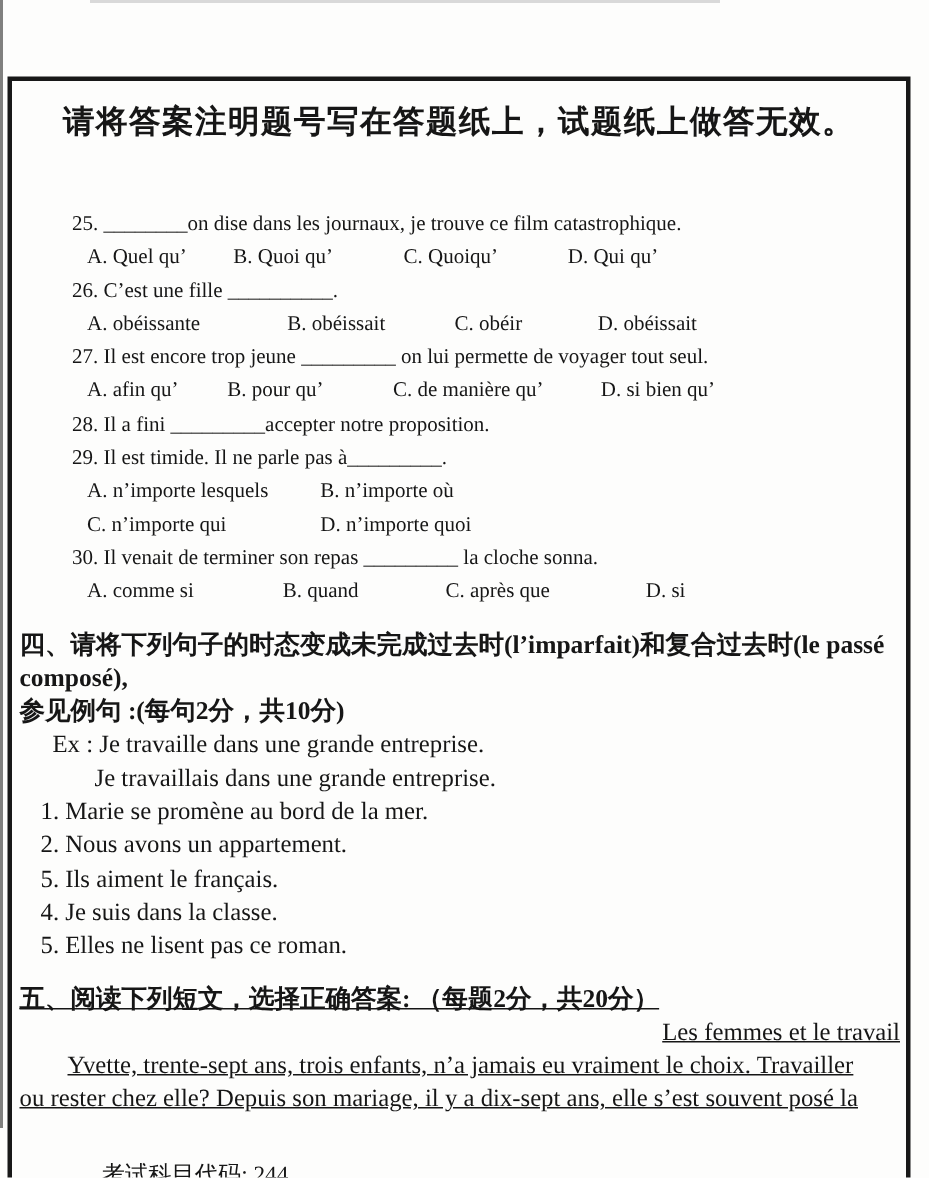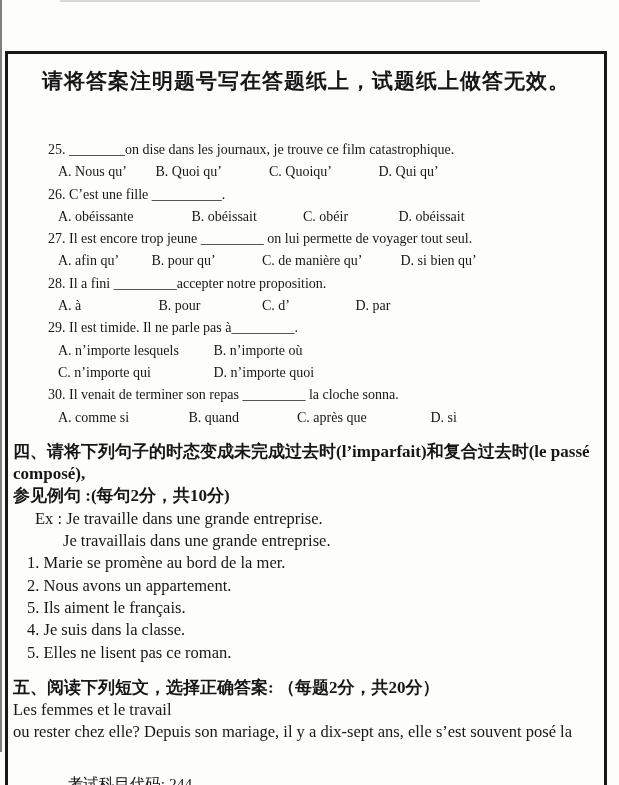--- a/index.html
+++ b/index.html
@@ -56,22 +56,23 @@
     font-weight:bold;
     font-size:17px;
   }
   .ex-first { padding-left:22px; }
   .ex-cont  { padding-left:50px; }
   .ex-item  { padding-left:14px; }
   .sec5 {
     margin:13px 4px 0 5px;
     font-size:16.5px;
     line-height:22.3px;
+    text-decoration:underline;
   }
-  .passage-title { text-align:left; }
+  .passage-title { text-align:right; }
   .passage-first { text-indent:32px; }
   .footer {
     position:absolute;
     left:0; top:754px;
     width:100%;
     font-size:15.5px;
     line-height:20px;
     white-space:pre;
   }
   .footer .code { margin-left:60px; }
@@ -84,21 +85,21 @@
 
 <div class="frame">
 
   <div class="notice">请将答案注明题号写在答题纸上，试题纸上做答无效。</div>
 
   <div class="mcq">
 
     <div class="question" id="q25">
       <div class="stem">25. ________on dise dans les journaux, je trouve ce film catastrophique.</div>
       <div class="opts">
-        <span class="opt">A. Nous qu’</span>
+        <span class="opt">A. Quel qu’</span>
         <span class="opt">B. Quoi qu’</span>
         <span class="opt">C. Quoiqu’</span>
         <span class="opt">D. Qui qu’</span>
       </div>
     </div>
 
     <div class="question" id="q26">
       <div class="stem">26. C’est une fille __________.</div>
       <div class="opts">
         <span class="opt">A. obéissante</span>
@@ -113,26 +114,20 @@
       <div class="opts">
         <span class="opt">A. afin qu’</span>
         <span class="opt">B. pour qu’</span>
         <span class="opt">C. de manière qu’</span>
         <span class="opt">D. si bien qu’</span>
       </div>
     </div>
 
     <div class="question" id="q28">
       <div class="stem">28. Il a fini _________accepter notre proposition.</div>
-      <div class="opts">
-        <span class="opt">A. à</span>
-        <span class="opt">B. pour</span>
-        <span class="opt">C. d’</span>
-        <span class="opt">D. par</span>
-      </div>
     </div>
 
     <div class="question" id="q29">
       <div class="stem">29. Il est timide. Il ne parle pas à_________.</div>
       <div class="opts">
         <span class="opt">A. n’importe lesquels</span>
         <span class="opt">B. n’importe où</span>
       </div>
       <div class="opts">
         <span class="opt">C. n’importe qui</span>
@@ -161,20 +156,21 @@
     <div class="ex-item">1. Marie se promène au bord de la mer.</div>
     <div class="ex-item">2. Nous avons un appartement.</div>
     <div class="ex-item">5. Ils aiment le français.</div>
     <div class="ex-item">4. Je suis dans la classe.</div>
     <div class="ex-item">5. Elles ne lisent pas ce roman.</div>
   </div>
 
   <div class="sec5">
     <div class="sec-head">五、阅读下列短文，选择正确答案: （每题2分，共20分）</div>
     <div class="passage-title">Les femmes et le travail</div>
+    <div class="passage-first">Yvette, trente-sept ans, trois enfants, n’a jamais eu vraiment le choix. Travailler</div>
     <div>ou rester chez elle? Depuis son mariage, il y a dix-sept ans, elle s’est souvent posé la</div>
   </div>
 
 </div>
 
 <div class="footer">
   <span class="code">考试科目代码: 244</span>
   
 </div>
 

